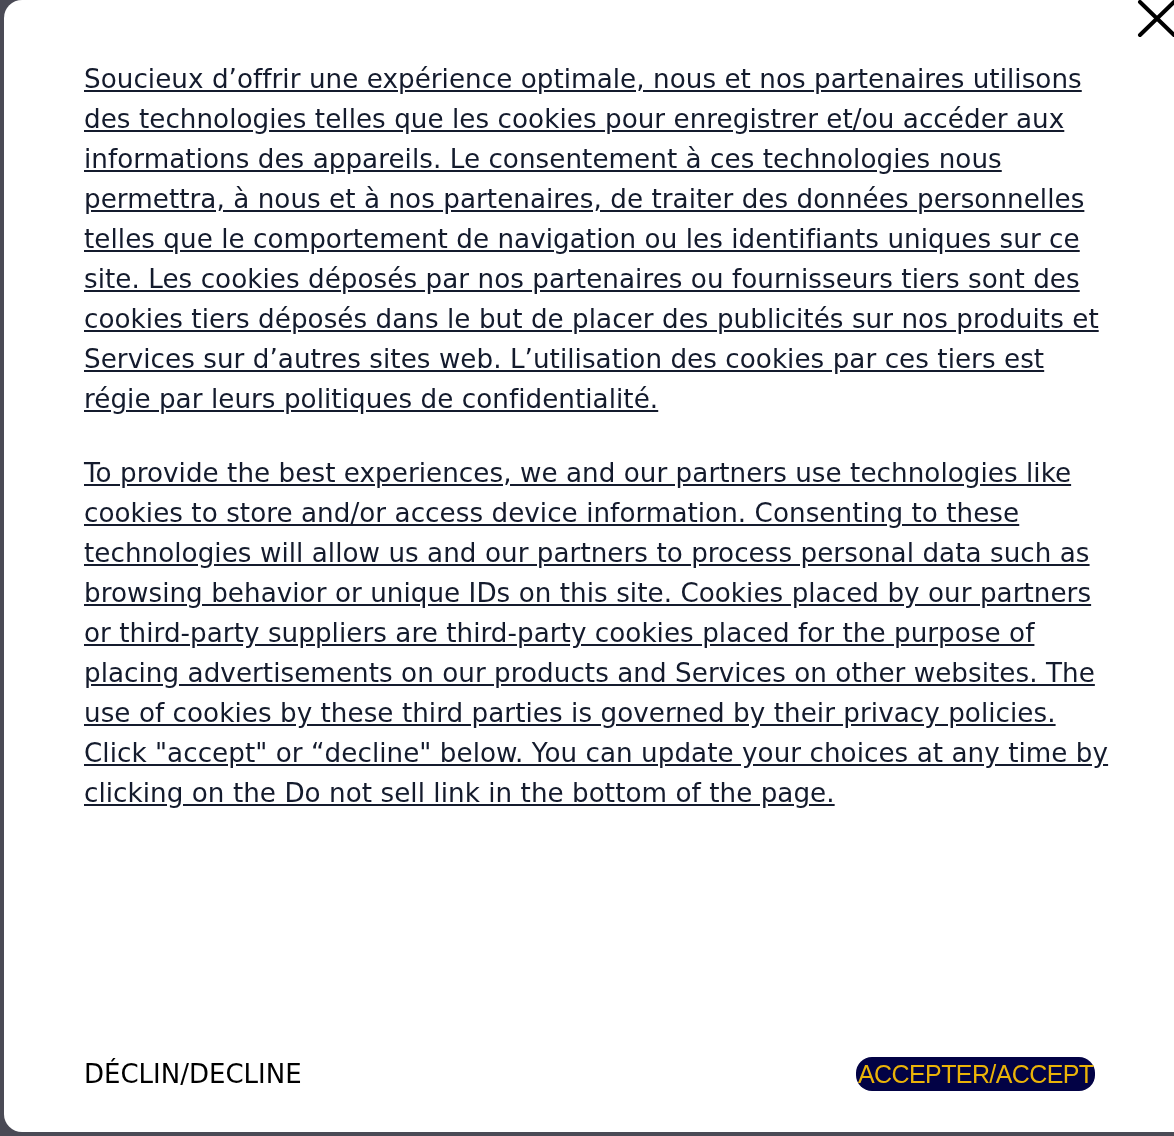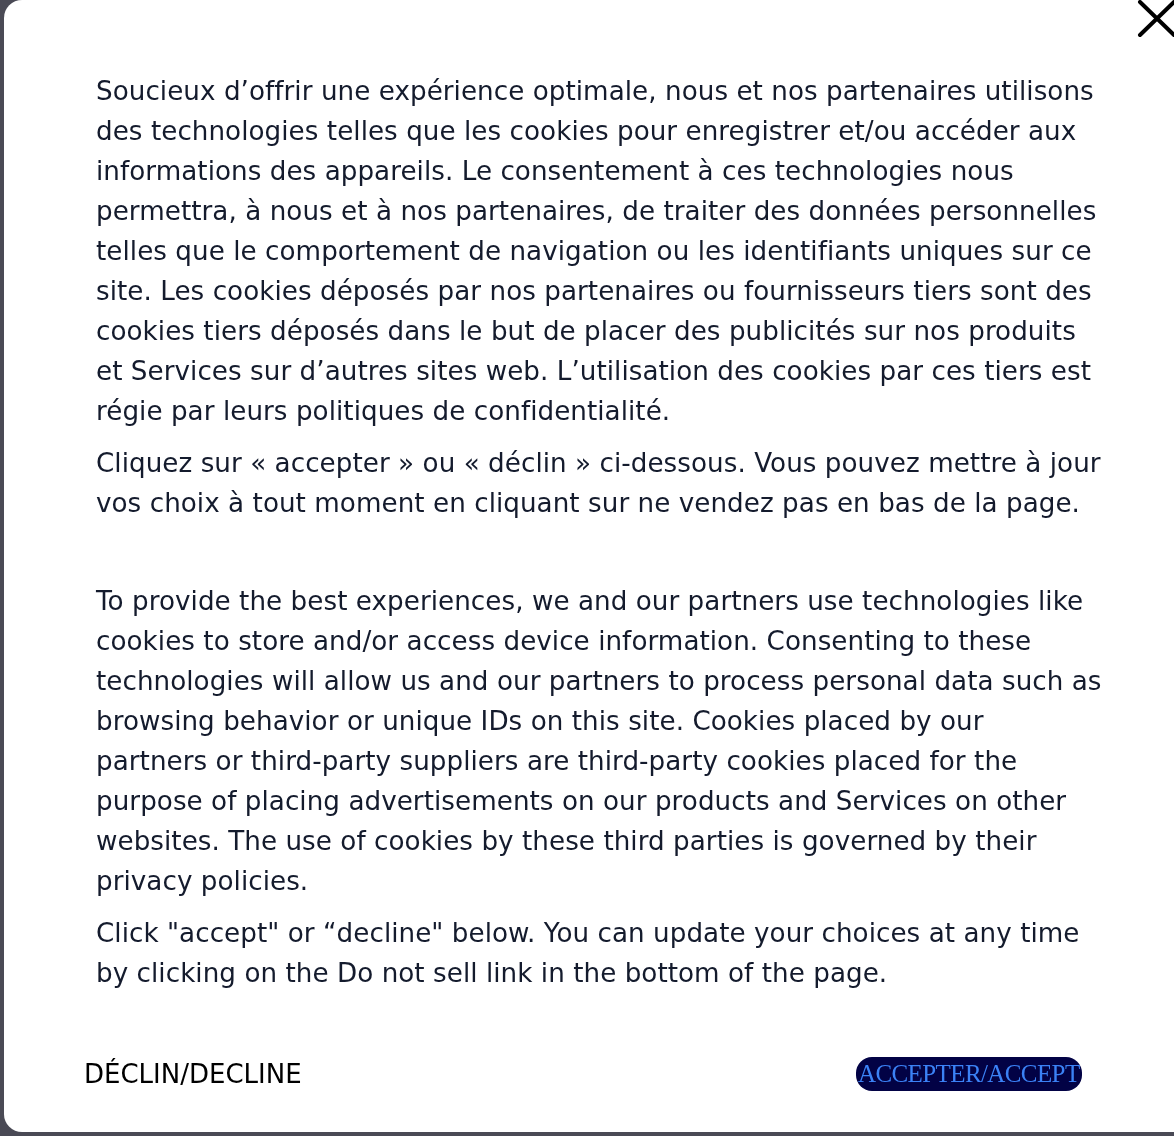--- a/index.html
+++ b/index.html
@@ -39,21 +39,21 @@
     .content {
       position: absolute;
       left: 80px;
       top: 59px;
       width: 1030px;
       color: #141b2d;
       font-size: 26.2px;
       line-height: 40px;
       letter-spacing: 0.05px;
     }
-    .para { margin: 12px; white-space: normal; }
+    .para { margin: 0; white-space: normal; text-decoration: underline; }
     .gap { height: 34px; }
     .actions {
       position: absolute;
       left: 80px;
       top: 1054px;
       width: 1024px;
       height: 40px;
     }
     .decline-btn {
       position: absolute;
@@ -69,25 +69,25 @@
       line-height: 36px;
       text-align: right;
     }
     .accept-btn {
       position: absolute;
       left: 772px;
       top: 3px;
       height: 34px;
       padding: 0 2px;
       background: #020245;
-      color: #3b82f6;
+      color: #eab308;
       border: none;
       border-radius: 16px;
       font-size: 25px;
-      font-family: Liberation Serif, serif;
+      font-family: Liberation Sans, sans-serif;
       line-height: 34px;
       letter-spacing: -0.6px;
       cursor: pointer;
       white-space: nowrap;
     }
   </style>
 </head>
 <body>
 
 <div class="backdrop"></div>
@@ -96,21 +96,20 @@
 
   <div class="close-btn">
     <svg width="42" height="38" viewBox="0 0 42 38">
       <line x1="4" y1="2" x2="38" y2="35" stroke="#000" stroke-width="4" stroke-linecap="round"></line>
       <line x1="38" y1="2" x2="4" y2="35" stroke="#000" stroke-width="4" stroke-linecap="round"></line>
     </svg>
   </div>
 
   <div class="content">
     <p class="para">Soucieux d’offrir une expérience optimale, nous et nos partenaires utilisons des technologies telles que les cookies pour enregistrer et/ou accéder aux informations des appareils. Le consentement à ces technologies nous permettra, à nous et à nos partenaires, de traiter des données personnelles telles que le comportement de navigation ou les identifiants uniques sur ce site. Les cookies déposés par nos partenaires ou fournisseurs tiers sont des cookies tiers déposés dans le but de placer des publicités sur nos produits et Services sur d’autres sites web. L’utilisation des cookies par ces tiers est régie par leurs politiques de confidentialité.</p>
-    <p class="para">Cliquez sur « accepter » ou « déclin » ci-dessous. Vous pouvez mettre à jour vos choix à tout moment en cliquant sur ne vendez pas en bas de la page.</p>
     <div class="gap"></div>
     <p class="para">To provide the best experiences, we and our partners use technologies like cookies to store and/or access device information. Consenting to these technologies will allow us and our partners to process personal data such as browsing behavior or unique IDs on this site. Cookies placed by our partners or third-party suppliers are third-party cookies placed for the purpose of placing advertisements on our products and Services on other websites. The use of cookies by these third parties is governed by their privacy policies.</p>
     <p class="para">Click "accept" or “decline" below. You can update your choices at any time by clicking on the Do not sell link in the bottom of the page.</p>
   </div>
 
   <div class="actions">
     <button class="decline-btn">DÉCLIN/DECLINE</button>
     <button class="accept-btn">ACCEPTER/ACCEPT</button>
   </div>
 

